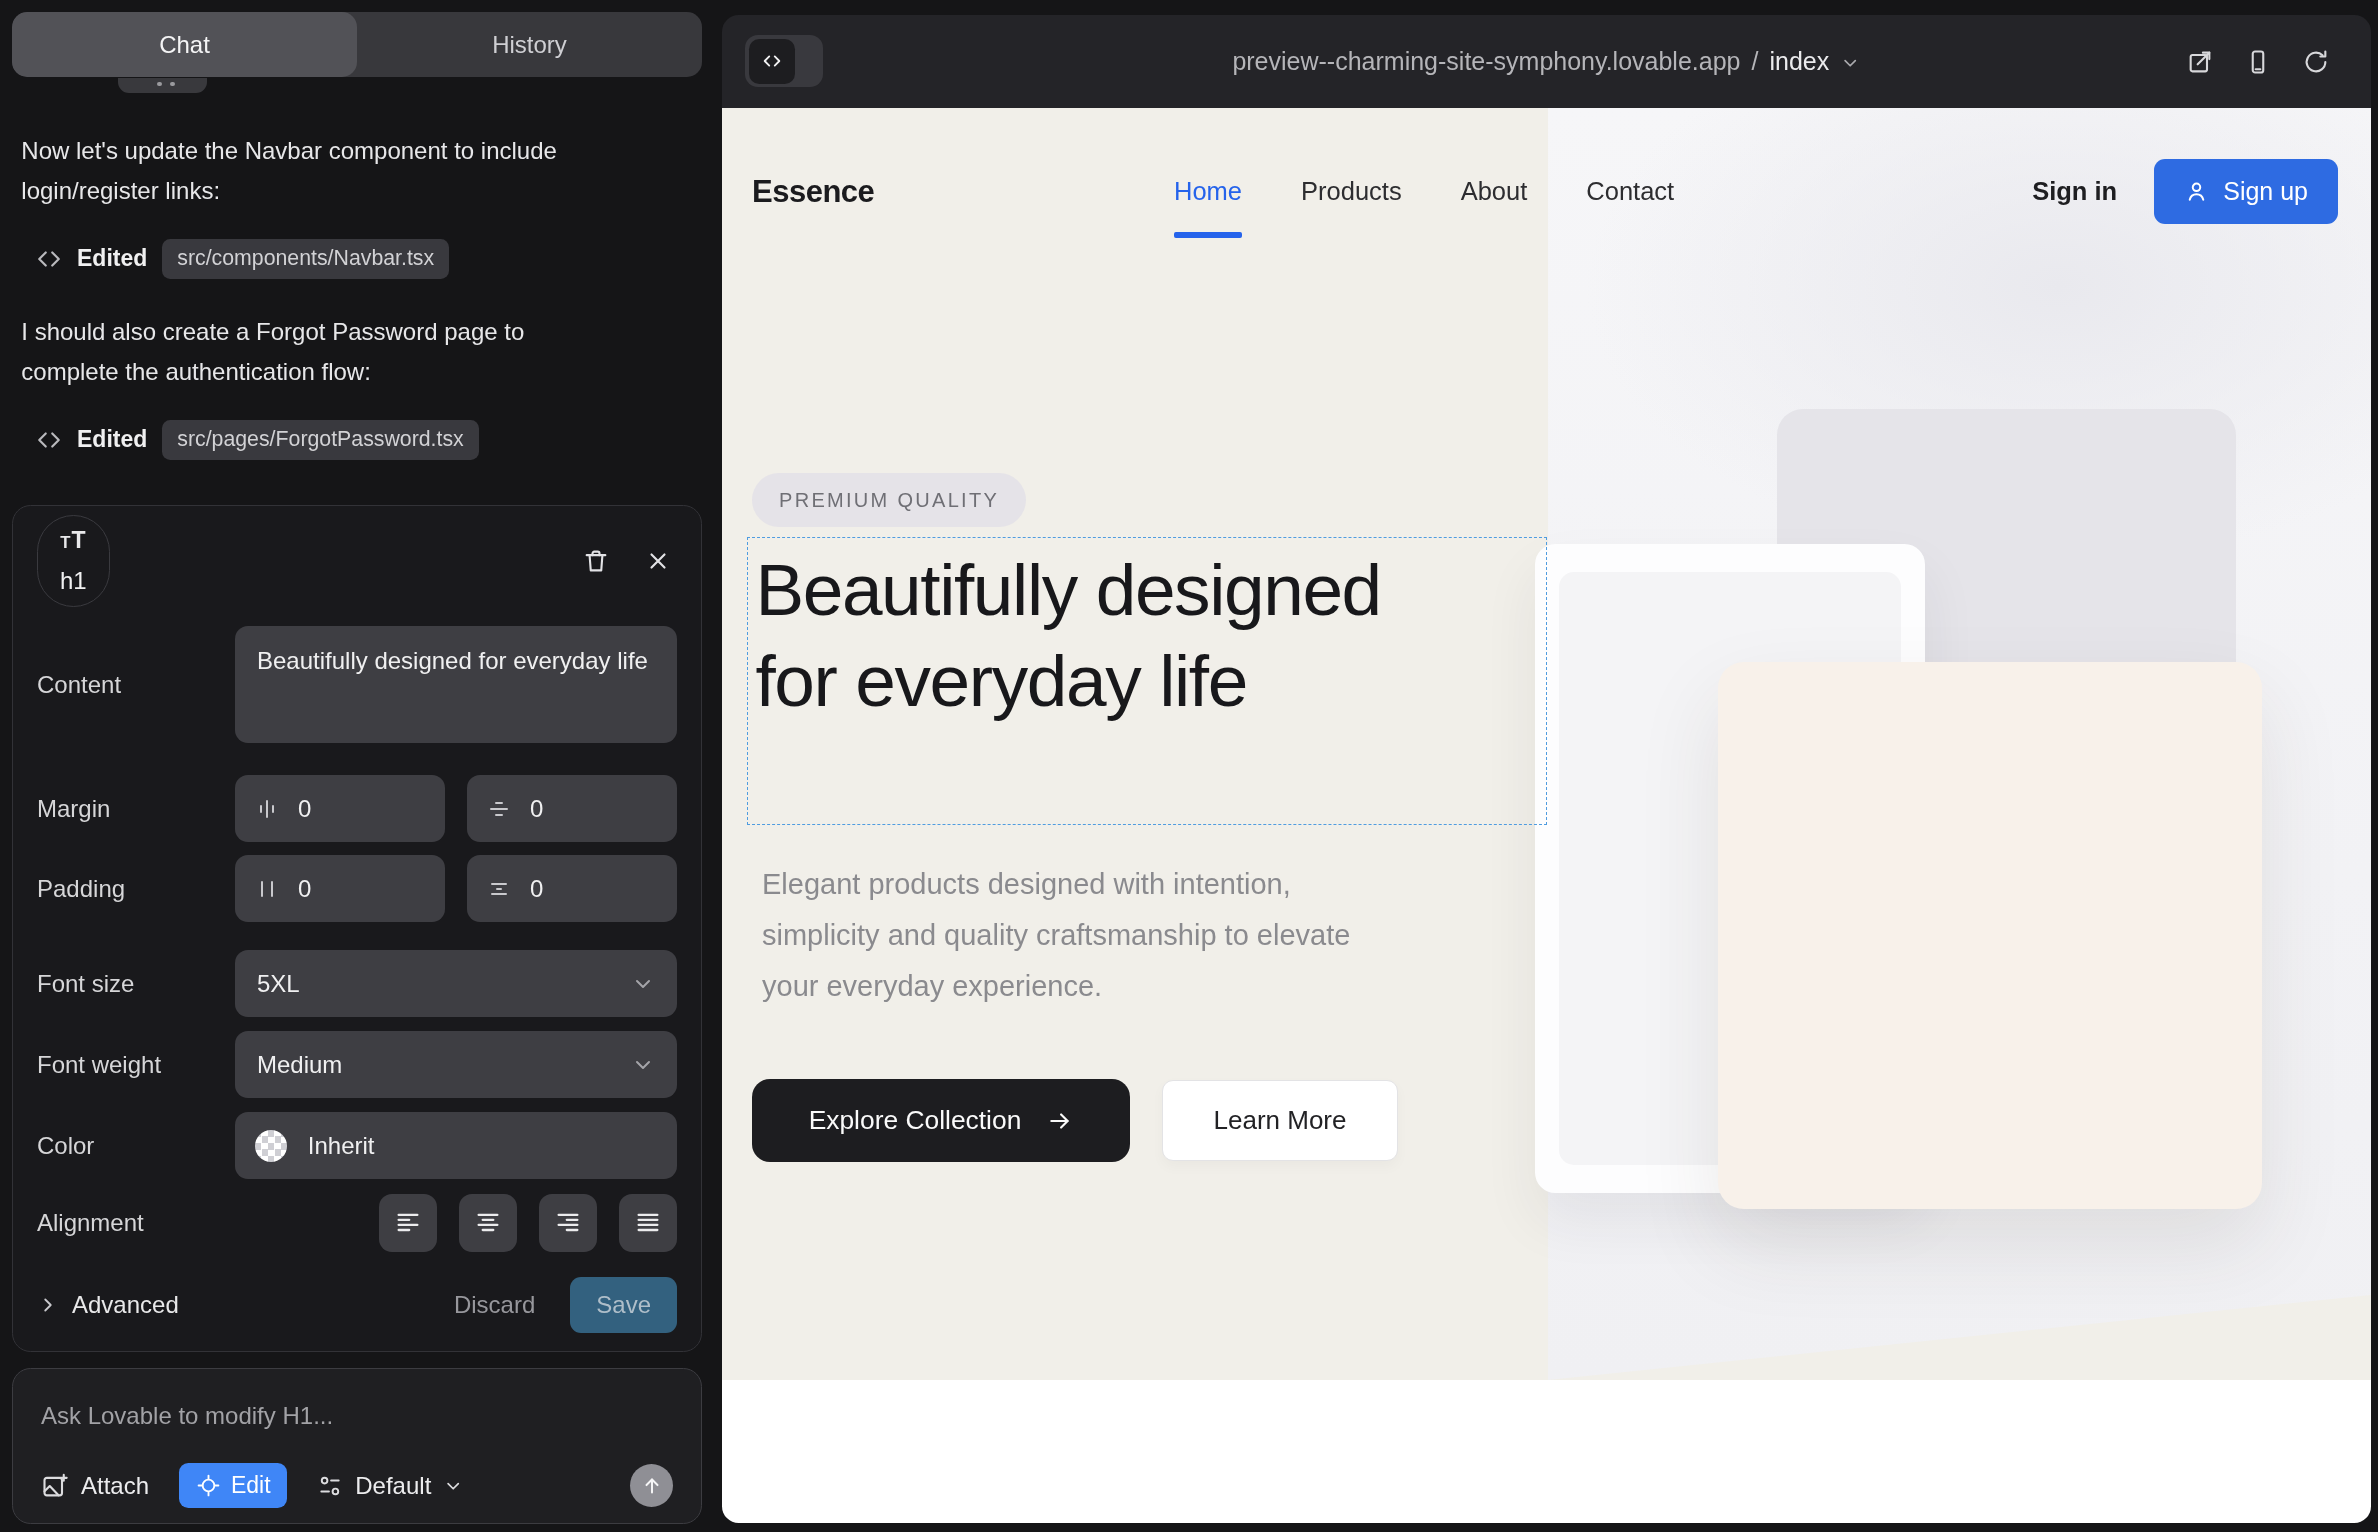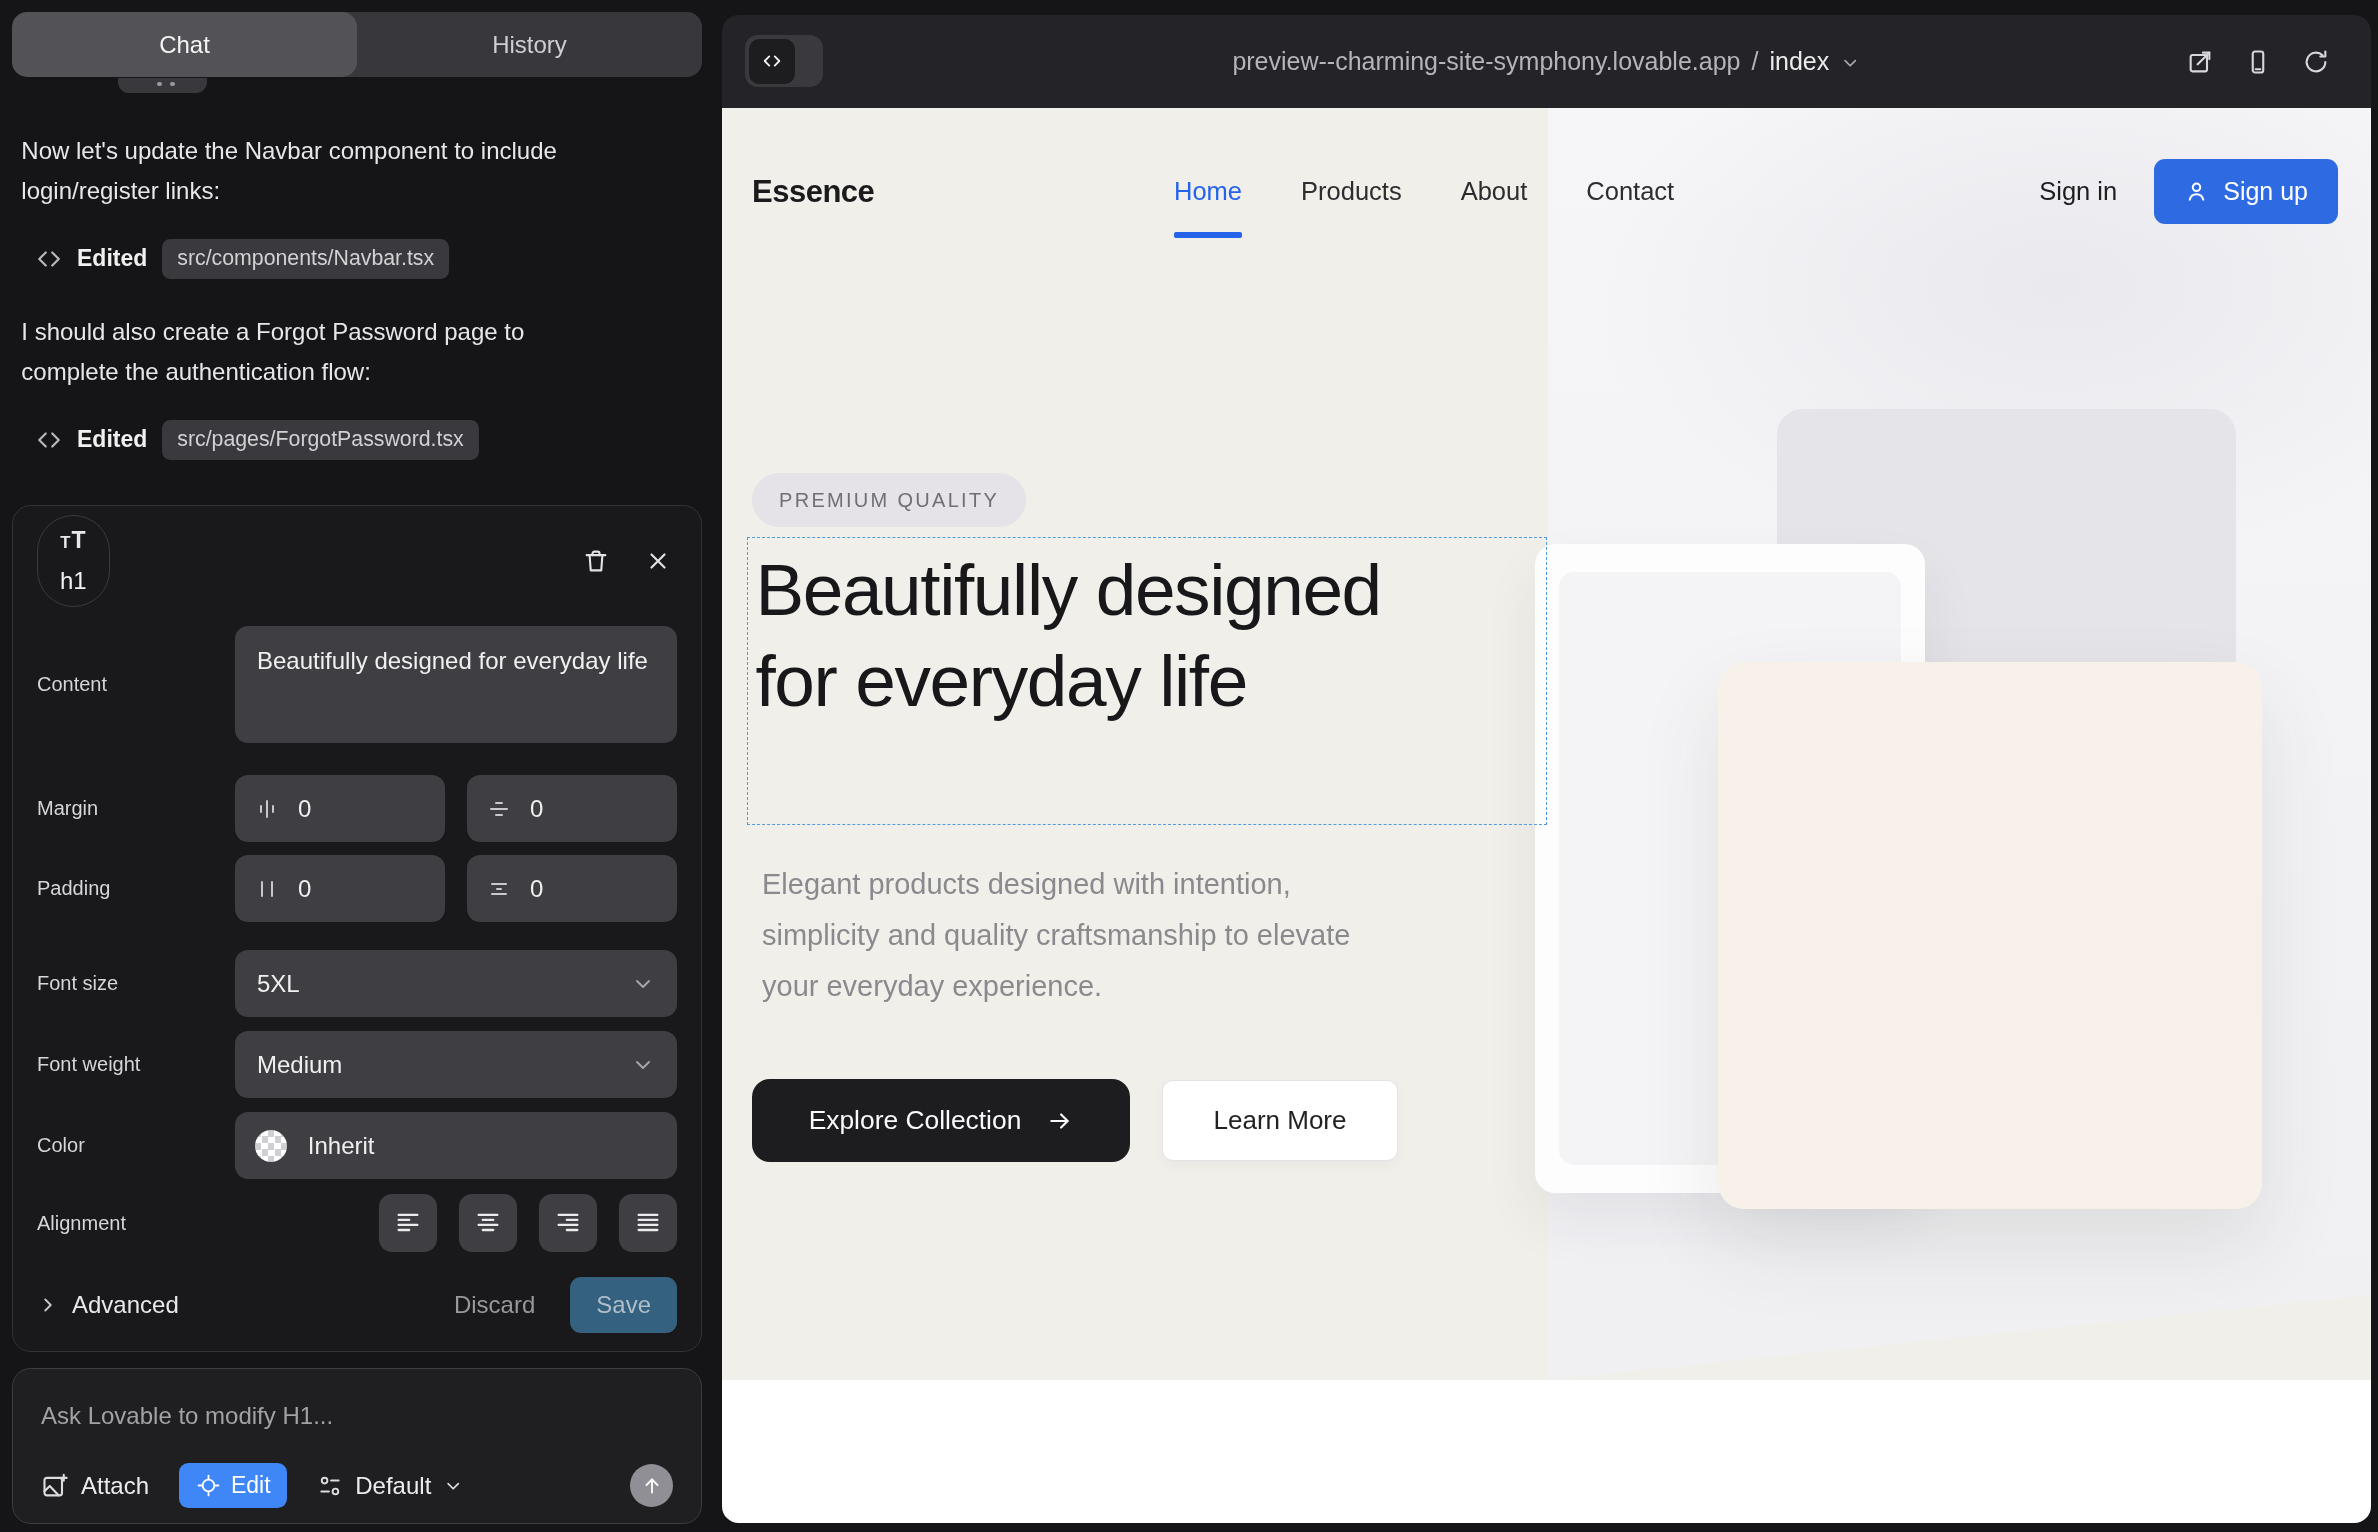--- a/index.html
+++ b/index.html
@@ -37,21 +37,21 @@
     background:#19191c; border:1.4px solid #323237; border-radius:18.6px; padding:22px 24px; }
   .panel-head { display:flex; align-items:center; justify-content:space-between; height:65px; }
   .tag-pill { display:flex; align-items:center; gap:13px; border:1.4px solid #3a3a3f;
     border-radius:927px; padding:11px 22px; color:#f0f0f1;flex-direction:column; }
   .type-ic { color:#e8e8ea; font-weight:bold; letter-spacing:0.9px; }
   .type-ic .s { font-size:16.7px; } .type-ic .b { font-size:23px; }
   .tag-name { font-size:24px; }
   .head-actions { display:flex; align-items:center; gap:35px; color:#e2e2e5; padding-right:5.6px; }
 
   .row { display:flex; align-items:center; }
-  .row .lbl { width:198px; font-size:20px; color:#d6d6d8; flex:none; }
+  .row .lbl { width:198px; font-size:24px; color:#d6d6d8; flex:none; }
   .row .ctrls { flex:1; display:flex; gap:22px; }
   .box { background:#3e3e43; border-radius:13px; color:#f0f0f1; font-size:24px; }
   .content-box { flex:1; padding:16.7px 22px; line-height:36px; min-height:117px; }
   .mini { flex:1; height:67px; display:flex; align-items:center; gap:18.6px; padding:0 20.4px; }
   .mini .icon { color:#c9c9cd; }
   .select { flex:1; height:67px; display:flex; align-items:center;
     justify-content:space-between; padding:0 22px; }
   .select .chev { color:#a4a4a9; }
   .swatch { width:32px; height:32px; border-radius:50%;
     background:repeating-conic-gradient(#ffffff 0% 25%, #cfcfd4 0% 50%);
@@ -121,21 +121,21 @@
   .logo { position:absolute; left:30px; top:0; height:167px; display:flex; align-items:center;
     font-size:31px; font-weight:bold; color:#1b1b1e; letter-spacing:-0.5px; }
   .nav-links { position:absolute; left:452px; top:0; height:167px; display:flex; gap:59px; }
   .nav-link { position:relative; height:100%; display:flex; align-items:center;
     font-size:25.5px; color:#2d2d30; cursor:pointer; }
   .nav-link.active { color:#2563eb; }
   .nav-link.active::after { content:""; position:absolute; left:0; right:0; top:124px;
     height:5.6px; background:#2563eb; border-radius:1.9px; }
   .nav-right { position:absolute; right:33px; top:0; height:167px; display:flex;
     align-items:center; gap:37px; }
-  .signin { font-size:25.5px; color:#1e1e21; cursor:pointer; }
+  .signin { font-size:25.5px; color:#1e1e21; cursor:pointer;font-weight:bold; }
   .signup-btn { height:65px; padding:16px 30px; border-radius:11px; background:#2e6be2; color:#fff;
     font-size:25px; display:flex; align-items:center; gap:14px; cursor:pointer; }
 
   .badge { position:absolute; left:30px; top:365px; height:54px; display:flex; align-items:center;
     padding:0 27px; border-radius:927px; background:rgba(227,225,231,.85);
     font-size:20px; letter-spacing:2.3px; color:#6f6f75; font-weight:500; }
 
   .selection { position:absolute; left:25px; top:429px; width:800px; height:288px;
     border:1.9px dashed #4f9ce0; z-index:5; }
   .hero-h1 { margin:5.6px 0 0 7.4px; max-width:659px; font-size:73px; line-height:91px;

